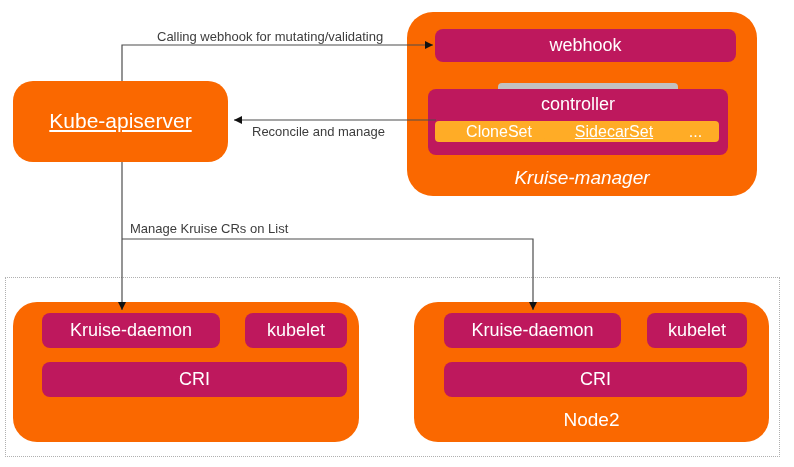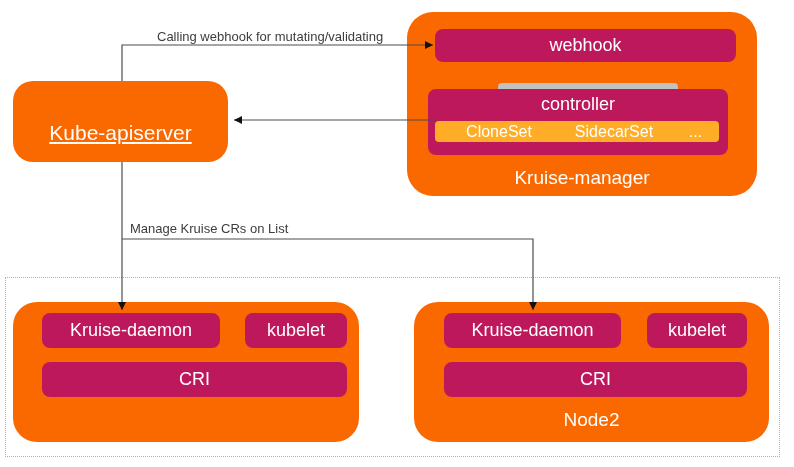--- a/index.html
+++ b/index.html
@@ -30,40 +30,41 @@
       </marker>
     </defs>
     <path d="M122,81 L122,45 L433,45" fill="none" stroke="#4d4d4d" stroke-width="1.2" marker-end="url(#arr)"></path>
     <path d="M436,120 L234,120" fill="none" stroke="#4d4d4d" stroke-width="1.2" marker-end="url(#arr)"></path>
     <path d="M122,162 L122,310" fill="none" stroke="#4d4d4d" stroke-width="1.2" marker-end="url(#arr)"></path>
     <path d="M122,239 L533,239 L533,310" fill="none" stroke="#4d4d4d" stroke-width="1.2" marker-end="url(#arr)"></path>
   </svg>
 
   <div class="edge-label" style="left:157px;top:29px;">Calling webhook for mutating/validating</div>
   <div class="edge-label" style="left:252px;top:124px;">
+    <div>Reconcile and manage</div>
   </div>
   <div class="edge-label" style="left:130px;top:221px;">Manage Kruise CRs on List</div>
 
   <div class="abs orange-box" style="left:13px;top:81px;width:215px;height:81px;border-radius:20px;">
-    <div class="abs box-label" style="left:0;width:100%;top:40px;text-align:center;font-size:21px;text-decoration:underline;">Kube-apiserver</div>
+    <div class="abs box-label" style="left:0;width:100%;top:28px;text-align:center;font-size:21px;text-decoration:underline;">Kube-apiserver</div>
   </div>
 
   <div class="abs orange-box" style="left:407px;top:12px;width:350px;height:184px;border-radius:26px;">
     <div class="abs gray-box" style="left:28px;top:17px;width:301px;height:33px;font-size:18px;line-height:33px;">
       <span>webhook</span>
     </div>
 
     <div class="abs" style="left:91px;top:71px;width:180px;height:12px;background:#C2C2C2;border-radius:4px 4px 0 0;"></div>
     <div class="abs gray-box" style="left:21px;top:77px;width:300px;height:66px;">
       <div style="font-size:18px;line-height:20px;margin-top:5px;">controller</div>
       <div class="abs chip" style="left:7px;top:32px;width:128px;height:21px;">CloneSet</div>
-      <div class="abs chip" style="left:116px;top:32px;width:140px;height:21px;">SidecarSet</div>
+      <div class="abs chip" style="left:116px;top:32px;width:140px;height:21px;text-decoration:underline;">SidecarSet</div>
       <div class="abs chip" style="left:244px;top:32px;width:47px;height:21px;">...</div>
     </div>
-    <div class="node-label" style="top:155px;">Kruise-manager</div>
+    <div class="node-label" style="top:155px;font-style:italic;">Kruise-manager</div>
   </div>
 
   <div class="abs" style="left:5px;top:277px;width:775px;height:180px;border:1px dotted #b0b0b0;"></div>
 
   <div class="abs orange-box" style="left:13px;top:302px;width:346px;height:140px;border-radius:24px;">
     <div class="abs gray-box" style="left:29px;top:11px;width:178px;height:35px;font-size:18px;line-height:35px;">Kruise-daemon</div>
     <div class="abs gray-box" style="left:232px;top:11px;width:102px;height:35px;font-size:18px;line-height:35px;">kubelet</div>
     <div class="abs gray-box" style="left:29px;top:60px;width:305px;height:35px;font-size:18px;line-height:35px;">CRI</div>
   </div>
 

